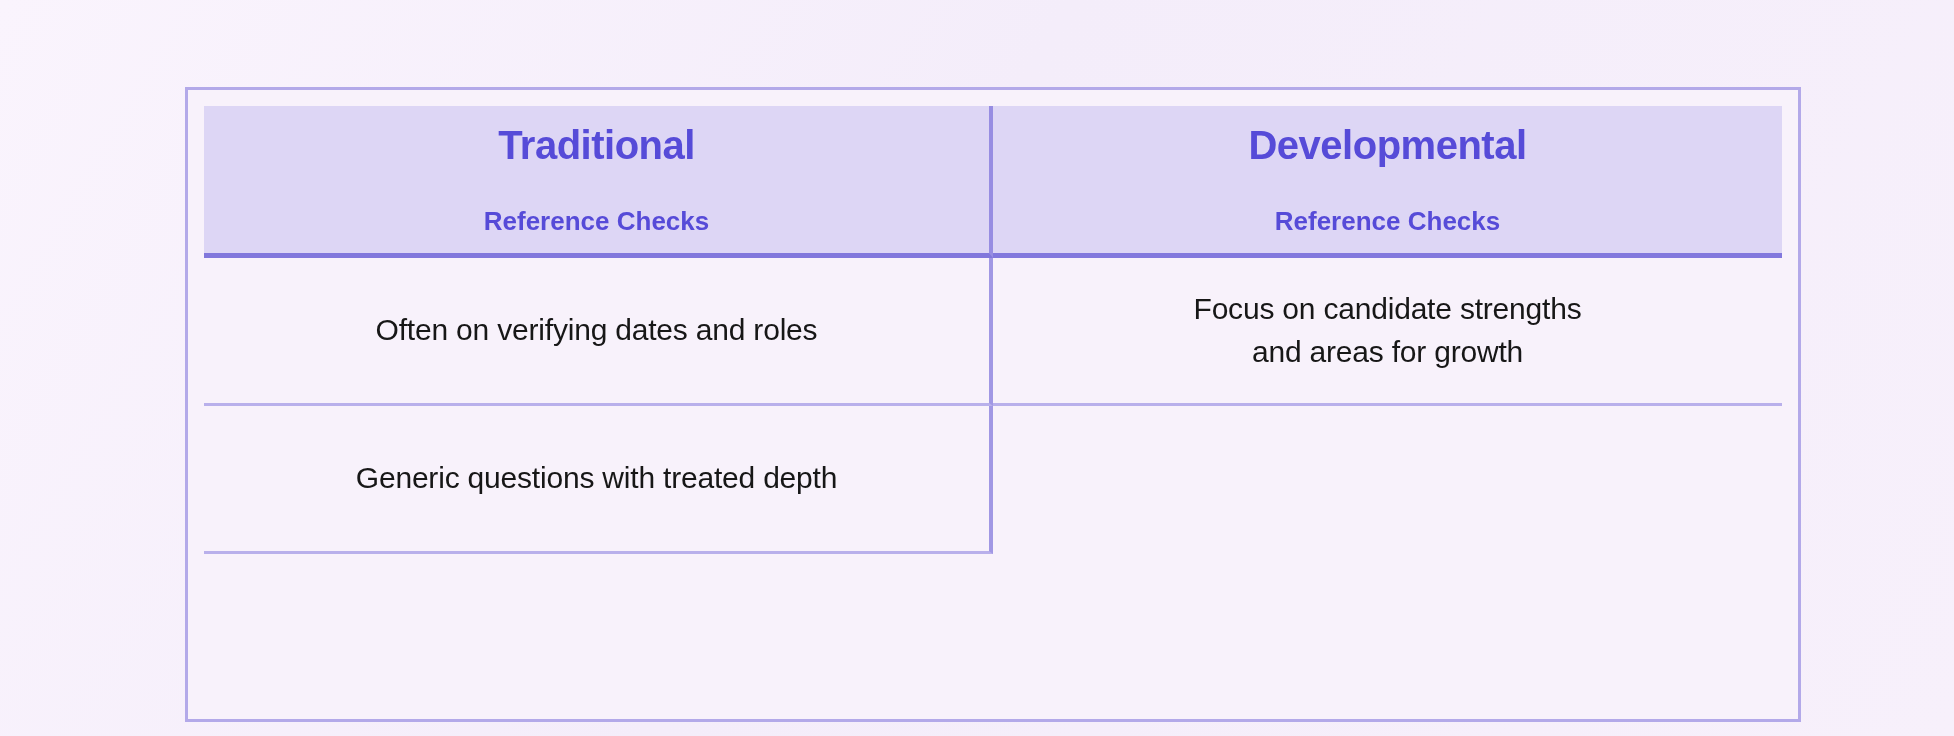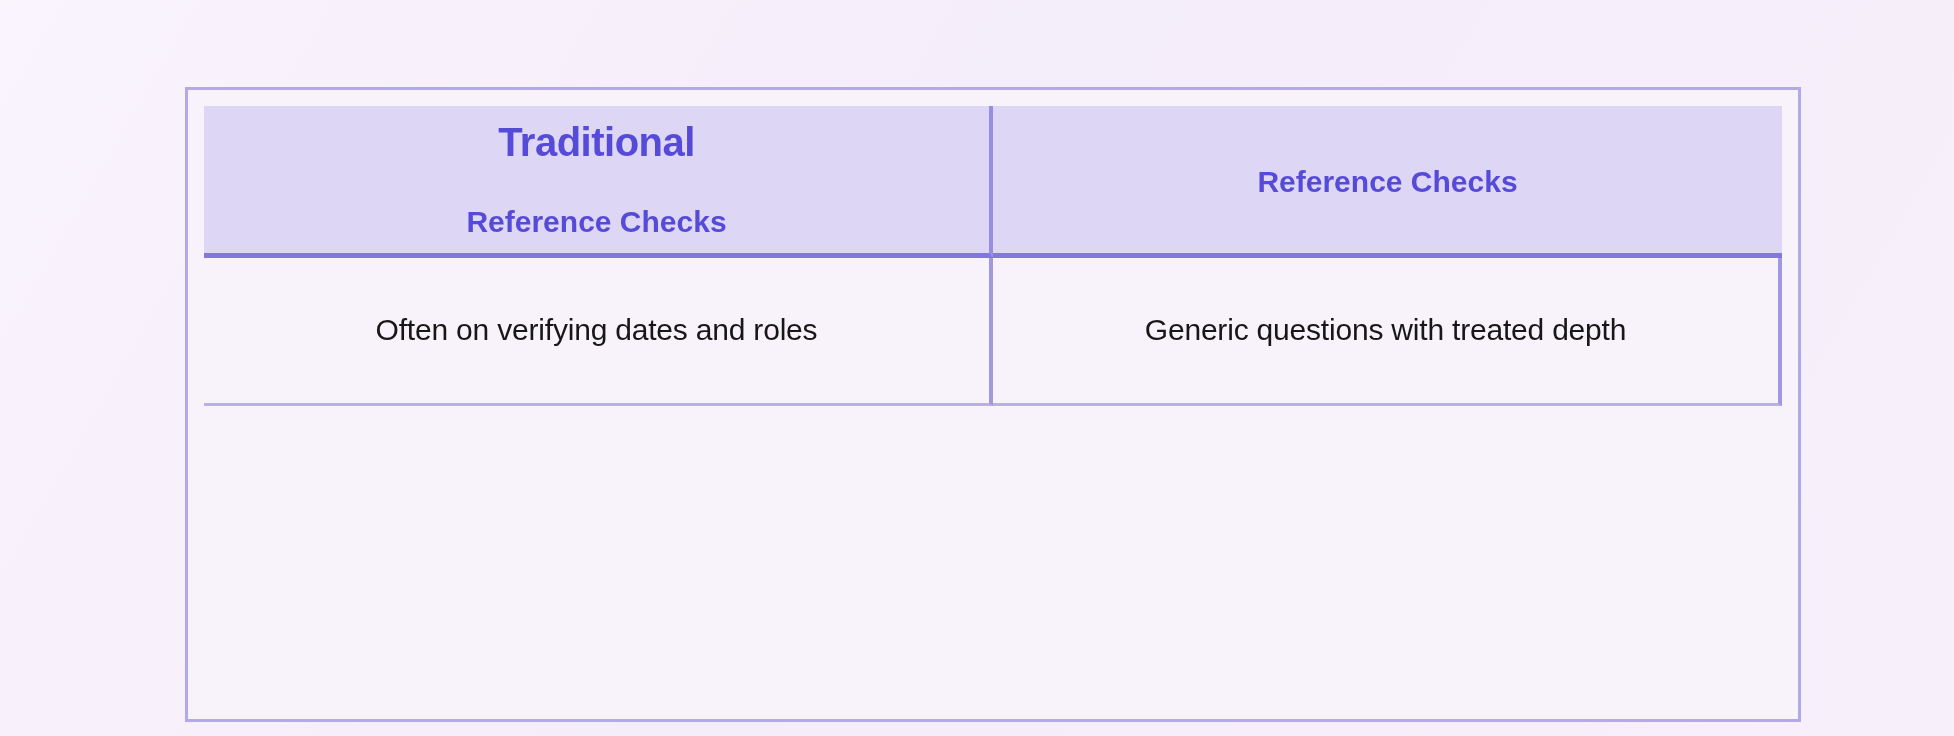--- a/index.html
+++ b/index.html
@@ -57,38 +57,41 @@
   }
 
   .header-title {
     font-size: 40px;
     font-weight: 700;
     line-height: 1.2;
     letter-spacing: -0.5px;
   }
 
   .header-subtitle {
-    font-size: 30px;
+    font-size: 26px;
     font-weight: 600;
     line-height: 1.3;
     margin-top: 4px;
     text-align: center;
   }
 </style>
 </head>
 <body>
 
 <div class="comparison-table">
 
   <div class="cell header-cell col-divider">
     <div class="header-title">Traditional</div>
     <div class="header-subtitle">Reference Checks</div>
   </div>
   <div class="cell header-cell">
+    <div class="header-title">Developmental</div>
     <div class="header-subtitle">Reference Checks</div>
   </div>
 
   <div class="cell body-cell col-divider row-sep">Often on verifying dates and roles</div>
+  <div class="cell body-cell row-sep">Focus on candidate strengths
+and areas for growth</div>
 
   <div class="cell body-cell col-divider row-sep">Generic questions with treated depth</div>
 
 
 </div>
 
 </body></html>

